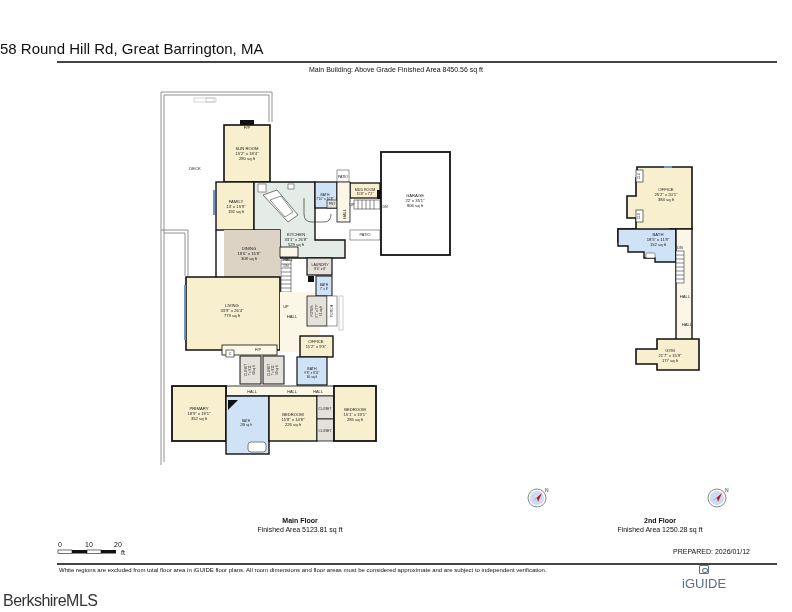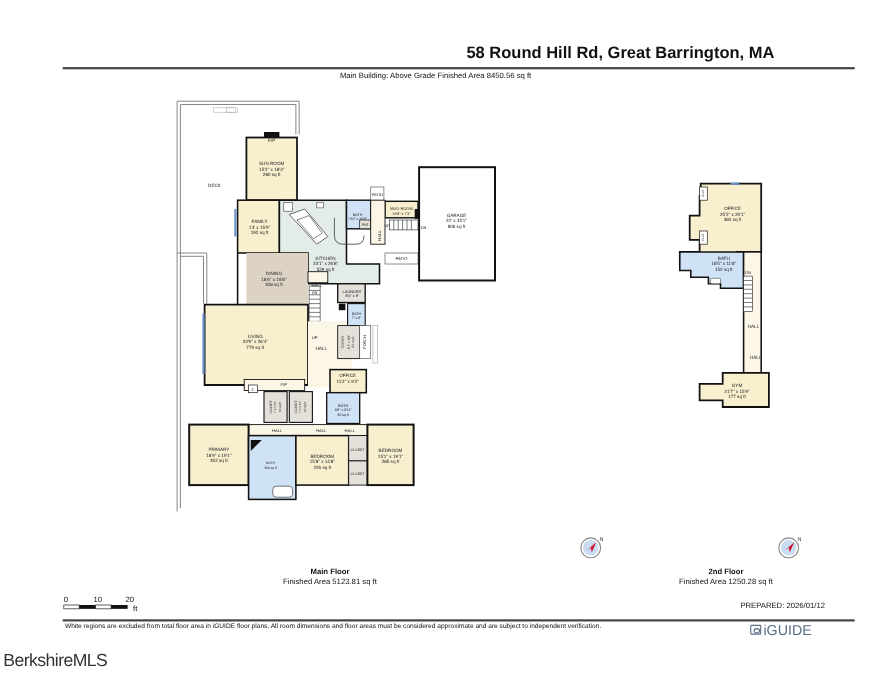--- a/index.html
+++ b/index.html
@@ -1,31 +1,31 @@
 <!DOCTYPE html>
 <html><head>
 <meta charset="utf-8">
 <style>
   html,body{margin:0;padding:0;background:#fff;}
   body{width:792px;height:612px;position:relative;overflow:hidden;font-family:"Liberation Sans",sans-serif;color:#111;}
   .abs{position:absolute;}
-  #title{left:0;width:704px;top:40px;text-align:right;font-weight:bold;font-size:15px;}
+  #title{left:0;width:704px;top:40px;text-align:left;font-weight:normal;font-size:15px;}
   #title-rule{left:57px;width:720px;top:61px;height:2px;background:#444;}
   #subtitle{left:0;width:792px;top:66px;text-align:center;font-size:7px;}
   #plan{left:0;top:0;}
   .rl{font-family:"Liberation Sans",sans-serif;font-size:4.2px;fill:#222;text-anchor:middle;}
   .floor-label{font-size:7px;text-align:center;line-height:9px;}
   .floor-label b{font-size:7px;}
   #main-floor-label{left:200px;width:200px;top:516px;}
   #second-floor-label{left:570px;width:180px;top:516px;}
   #prepared{left:630px;width:120px;top:548px;font-size:7px;text-align:right;}
   #footer-rule{left:57px;width:720px;top:563px;height:1.5px;background:#444;}
   #disclaimer{left:59px;top:567px;font-size:6px;white-space:nowrap;}
   #mls-logo{left:3px;top:576px;font-size:16px;color:#333;letter-spacing:-0.5px;font-weight:normal;margin-top:16px;}
-  #iguide-logo{left:682px;top:565px;font-size:13px;color:#5a6f86;display:flex;align-items:center;gap:2px;}
+  #iguide-logo{left:682px;top:565px;font-size:13px;color:#5a6f86;display:flex;align-items:center;gap:2px;flex-direction:column;}
   #iguide-logo .box{width:10px;height:9px;border:1.3px solid #5a6f86;border-radius:1px;position:relative;box-sizing:border-box;}
   #iguide-logo .box:after{content:"";position:absolute;left:1.5px;top:1.5px;width:4px;height:3px;border:1px solid #5a6f86;border-radius:50%;}
 </style>
 </head>
 <body>
 
 <div id="title" class="abs">58 Round Hill Rd, Great Barrington, MA</div>
 <div id="title-rule" class="abs"></div>
 <div id="subtitle" class="abs">Main Building: Above Grade Finished Area 8450.56 sq ft</div>
 

